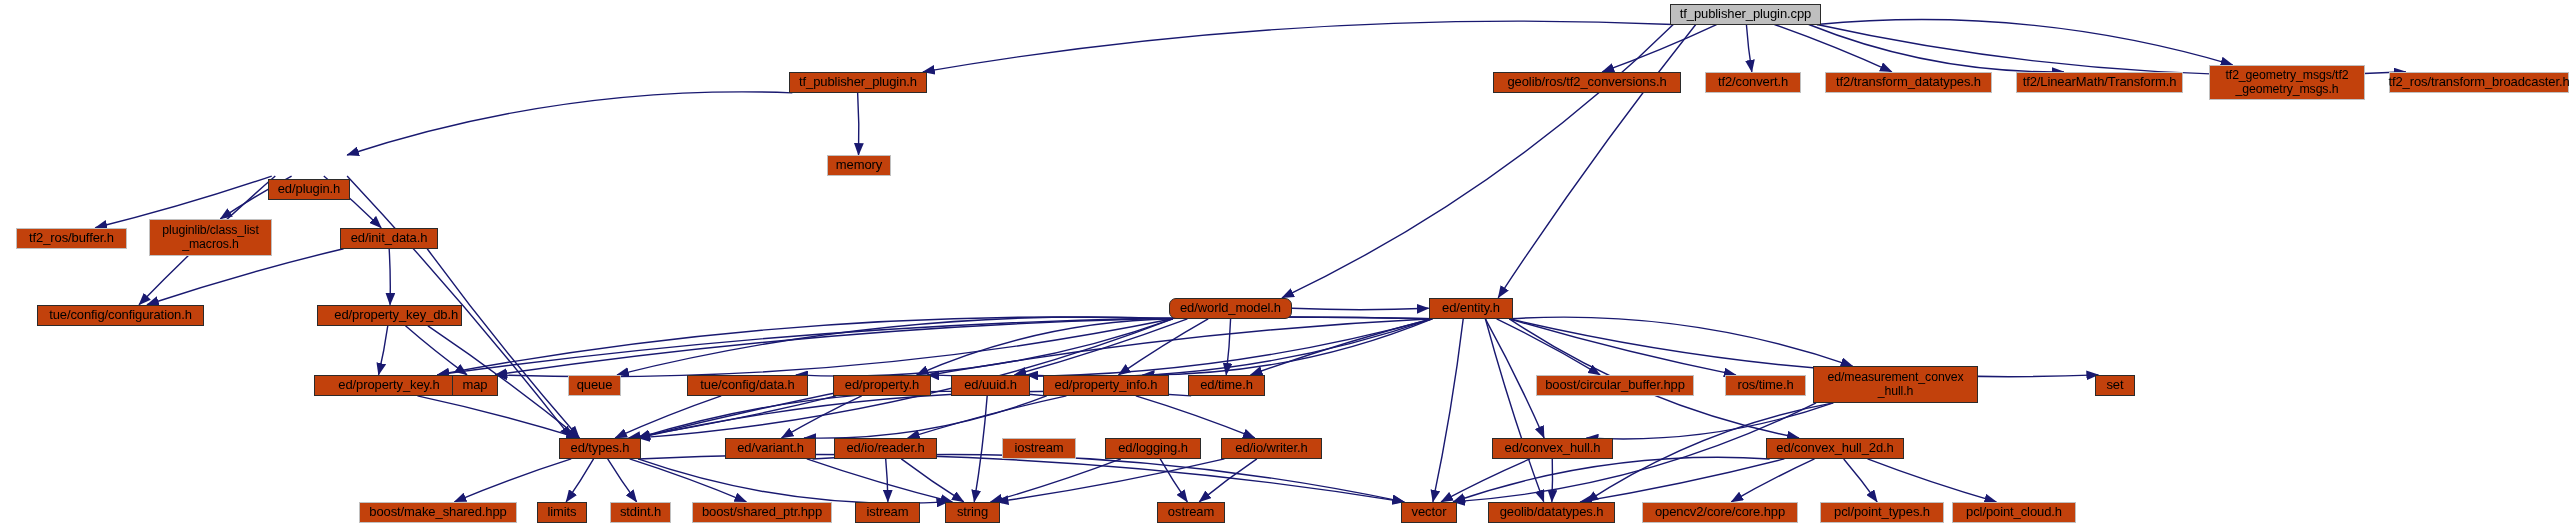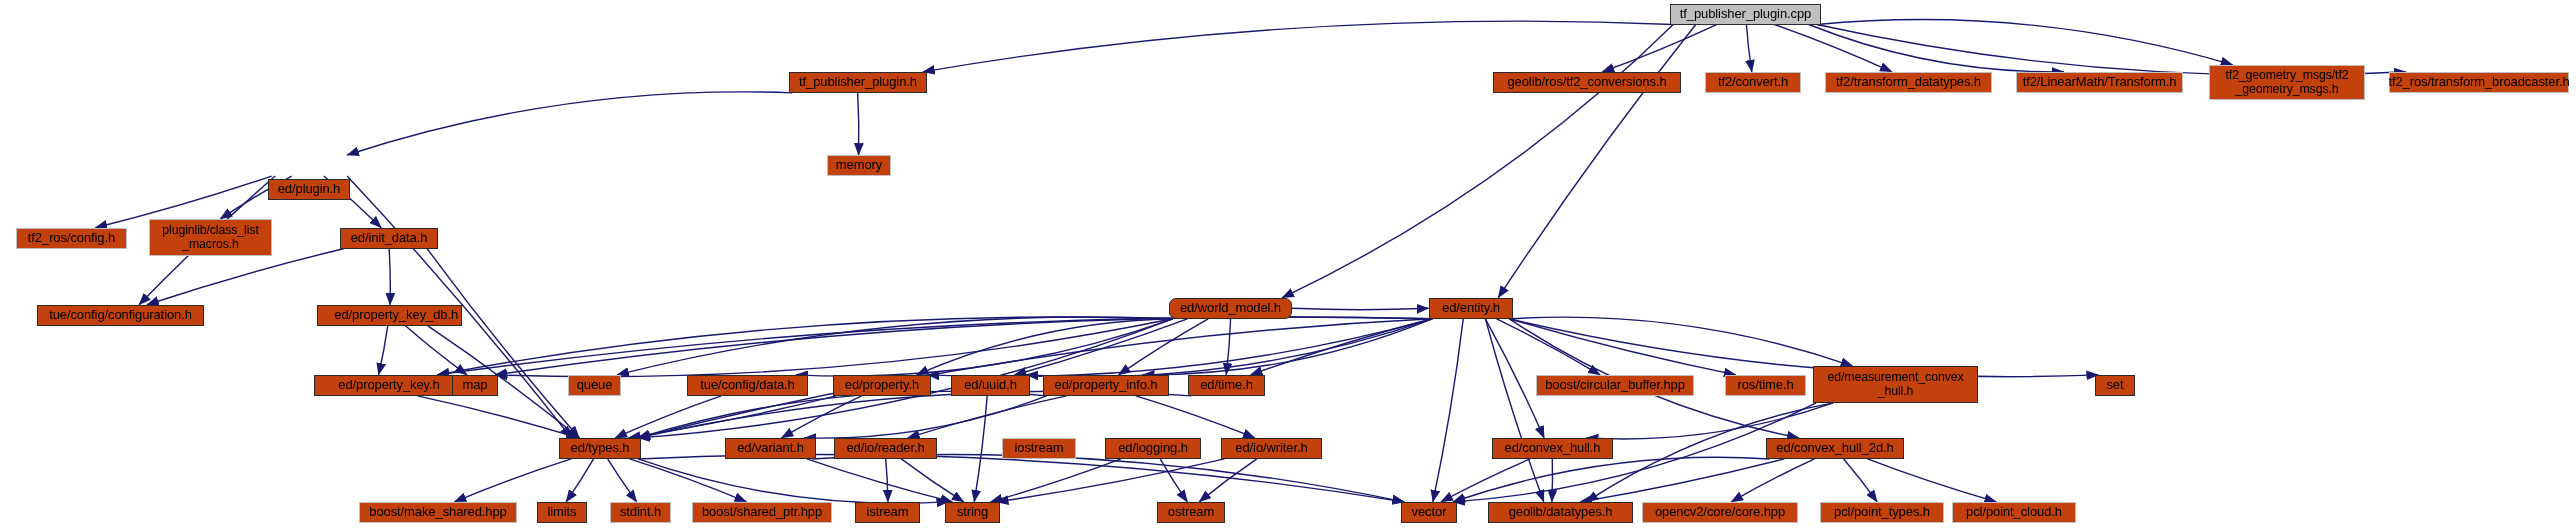--- a/index.html
+++ b/index.html
@@ -146,21 +146,21 @@
       <div class="node strong" style="left: 789px; top: 72px; width: 138px; height: 21px;">tf_publisher_plugin.h</div>
       <div class="node strong" style="left: 1493px; top: 72px; width: 188px; height: 21px;">geolib/ros/tf2_conversions.h</div>
       <div class="node" style="left: 1705px; top: 72px; width: 96px; height: 21px;">tf2/convert.h</div>
       <div class="node" style="left: 1825px; top: 72px; width: 167px; height: 21px;">tf2/transform_datatypes.h</div>
       <div class="node" style="left: 2016px; top: 72px; width: 167px; height: 21px;">tf2/LinearMath/Transform.h</div>
       <div class="node" style="left: 2209px; top: 65px; width: 156px; height: 35px; font-size: 12.3px;">tf2_geometry_msgs/tf2
 _geometry_msgs.h</div>
       <div class="node" style="left: 2389px; top: 72px; width: 180px; height: 21px;">tf2_ros/transform_broadcaster.h</div>
       <div class="node" style="left: 827px; top: 155px; width: 64px; height: 21px;">memory</div>
       <div class="node strong" style="left: 268px; top: 155px; width: 82px; height: 21px; margin-top: 24px;">ed/plugin.h</div>
-      <div class="node" style="left: 16px; top: 228px; width: 111px; height: 21px;">tf2_ros/config.h</div>
+      <div class="node" style="left: 16px; top: 228px; width: 111px; height: 21px;">tf2_ros/buffer.h</div>
       <div class="node" style="left: 149px; top: 219px; width: 123px; height: 37px; font-size: 12.3px;">pluginlib/class_list
 _macros.h</div>
       <div class="node strong" style="left: 340px; top: 228px; width: 98px; height: 21px;">ed/init_data.h</div>
       <div class="node strong" style="left: 37px; top: 305px; width: 167px; height: 21px;">tue/config/configuration.h</div>
       <div class="node strong" style="left: 317px; top: 305px; width: 145px; height: 21px; padding-left: 16px;">ed/property_key_db.h</div>
       <div class="node strong" style="left: 1169px; top: 298px; width: 123px; height: 21px; border-radius: 7px;">ed/world_model.h</div>
       <div class="node strong" style="left: 1429px; top: 298px; width: 84px; height: 21px;">ed/entity.h</div>
       <div class="node strong" style="left: 314px; top: 375px; width: 150px; height: 21px;">ed/property_key.h</div>
       <div class="node strong" style="left: 452px; top: 375px; width: 46px; height: 21px;">map</div>
       <div class="node" style="left: 568px; top: 375px; width: 53px; height: 21px;">queue</div>
@@ -183,19 +183,19 @@
       <div class="node strong" style="left: 1492px; top: 438px; width: 121px; height: 21px;">ed/convex_hull.h</div>
       <div class="node strong" style="left: 1766px; top: 438px; width: 138px; height: 21px;">ed/convex_hull_2d.h</div>
       <div class="node" style="left: 359px; top: 502px; width: 158px; height: 21px;">boost/make_shared.hpp</div>
       <div class="node strong" style="left: 537px; top: 502px; width: 50px; height: 21px;">limits</div>
       <div class="node" style="left: 610px; top: 502px; width: 61px; height: 21px;">stdint.h</div>
       <div class="node" style="left: 692px; top: 502px; width: 140px; height: 21px;">boost/shared_ptr.hpp</div>
       <div class="node strong" style="left: 855px; top: 502px; width: 65px; height: 21px;">istream</div>
       <div class="node strong" style="left: 945px; top: 502px; width: 55px; height: 21px;">string</div>
       <div class="node strong" style="left: 1157px; top: 502px; width: 68px; height: 21px;">ostream</div>
       <div class="node strong" style="left: 1401px; top: 502px; width: 56px; height: 21px;">vector</div>
-      <div class="node strong" style="left: 1488px; top: 502px; width: 145px; height: 21px;">geolib/datatypes.h</div>
+      <div class="node strong" style="left: 1488px; top: 502px; width: 127px; height: 21px;">geolib/datatypes.h</div>
       <div class="node" style="left: 1642px; top: 502px; width: 156px; height: 21px;">opencv2/core/core.hpp</div>
       <div class="node" style="left: 1820px; top: 502px; width: 124px; height: 21px;">pcl/point_types.h</div>
       <div class="node" style="left: 1952px; top: 502px; width: 124px; height: 21px;">pcl/point_cloud.h</div>
     </div>
 </div>
 
 
 </body></html>

